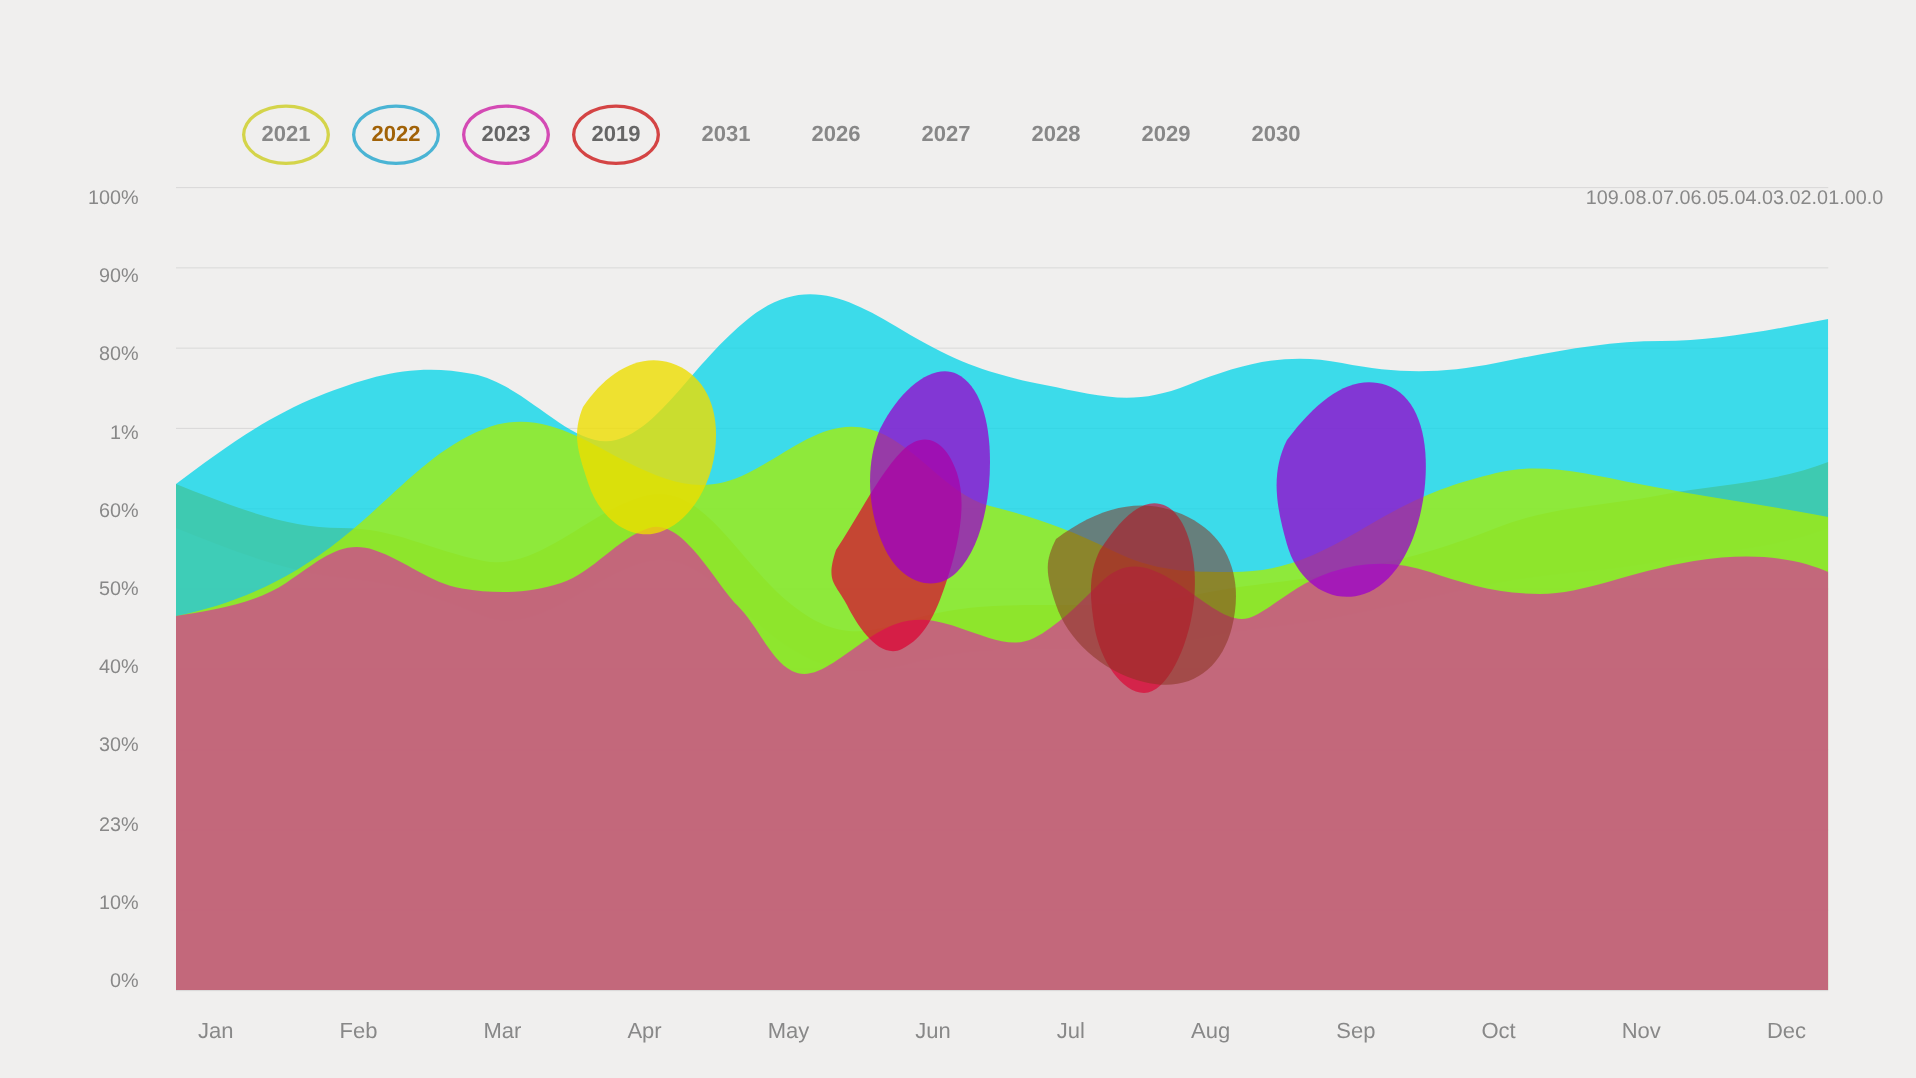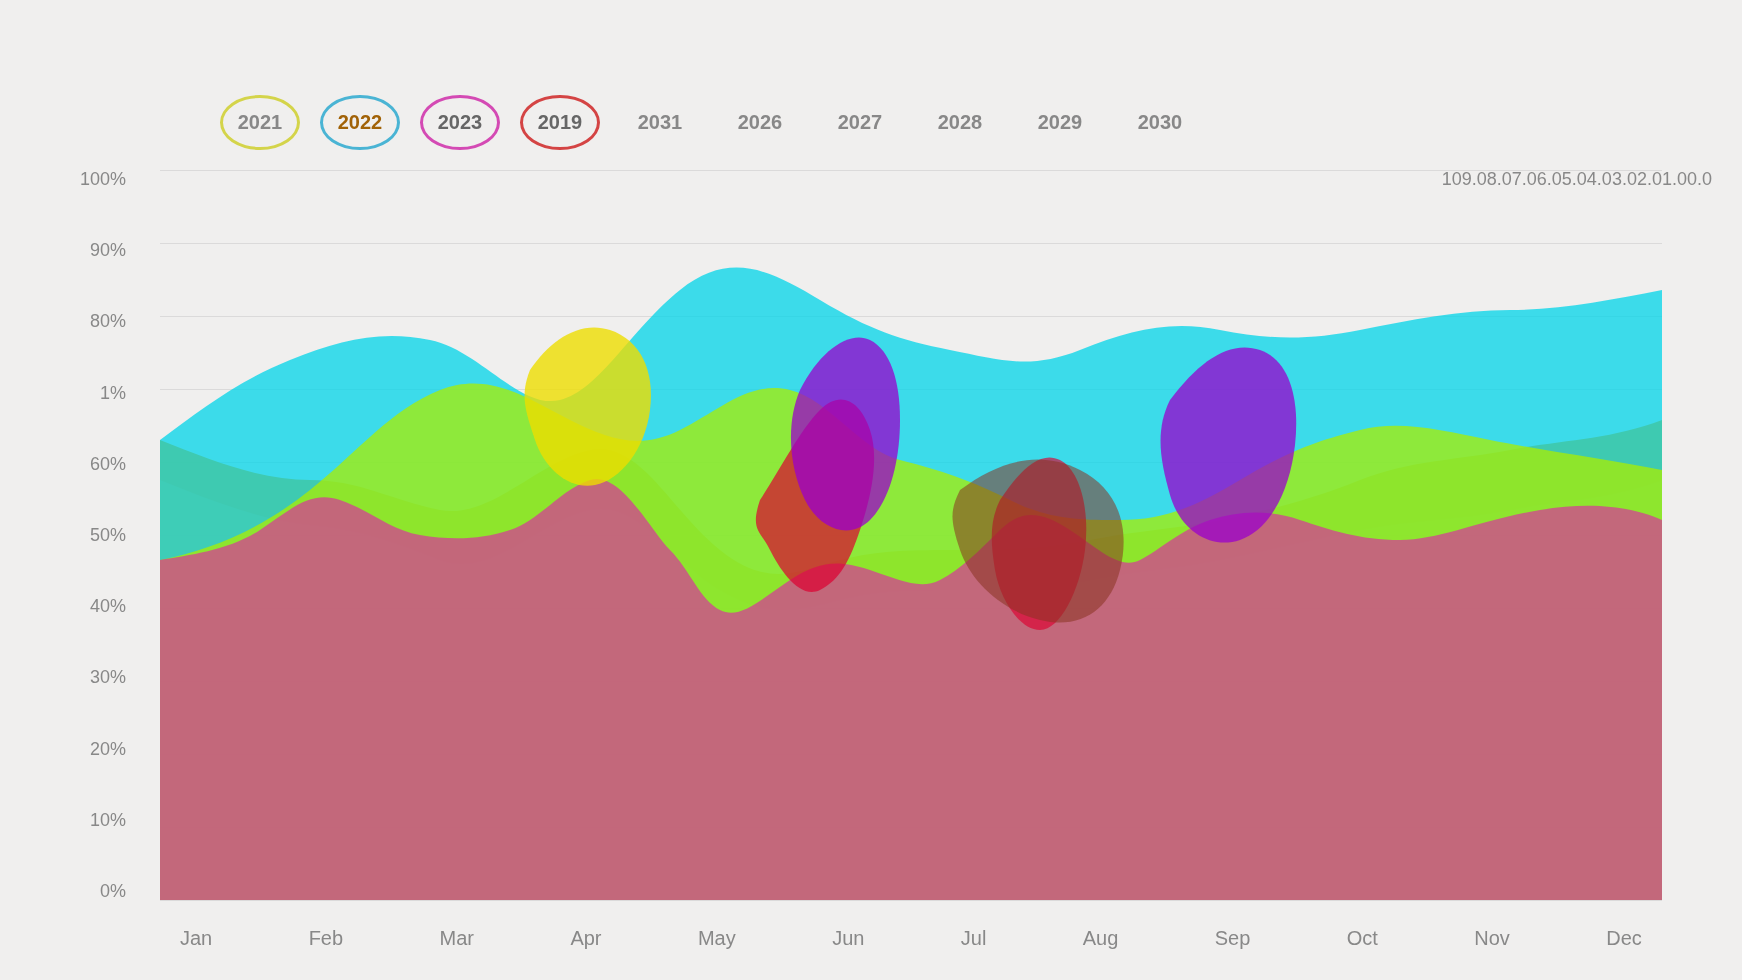--- a/index.html
+++ b/index.html
@@ -139,21 +139,21 @@
 
   <div class="y-axis-left">
     <span class="y-label">100%</span>
     <span class="y-label">90%</span>
     <span class="y-label">80%</span>
     <span class="y-label">1%</span>
     <span class="y-label">60%</span>
     <span class="y-label">50%</span>
     <span class="y-label">40%</span>
     <span class="y-label">30%</span>
-    <span class="y-label">20%</span>
+    <span class="y-label">23%</span>
     <span class="y-label">10%</span>
     <span class="y-label">0%</span>
   </div>
 
   <div class="y-axis-right">
     <span class="y-label">10</span>
     <span class="y-label">9.0</span>
     <span class="y-label">8.0</span>
     <span class="y-label">7.0</span>
     <span class="y-label">6.0</span>

